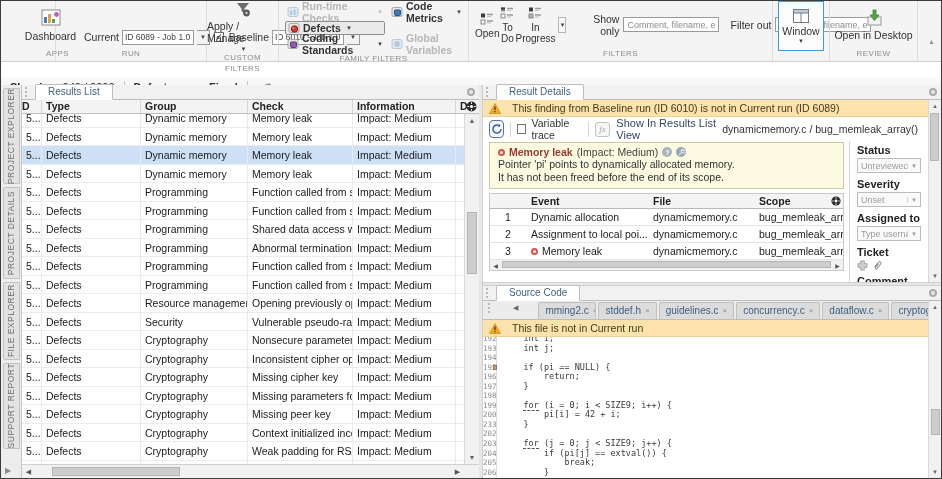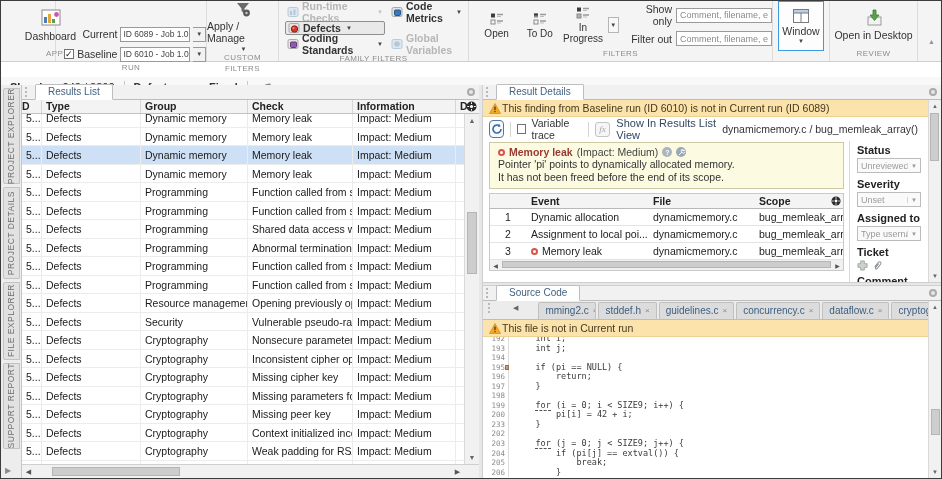--- a/index.html
+++ b/index.html
@@ -16,40 +16,40 @@
   .g-apps { width:55px;padding-left:45px; }
   .g-run { width:151px; }
   .g-custom { width:72px; }
   .g-family { width:190px; }
   .g-filters { width:304px; }
   .g-env { width:57px;gap:44px; }
   .g-review { width:88px; }
   .g-rest { flex:1; border-right:none; position:relative; }
   .collapse-ic { position:absolute; right:6px; bottom:16px; font-size:7px; color:#8a97a8; }
 
-  .runrows { display:flex; flex-direction:column; gap:4px; padding-left:8px; width:100%;margin-top:25px; }
+  .runrows { display:flex; flex-direction:row; gap:4px; padding-left:8px; width:100%;margin-top:25px; }
   .runrow { display:flex; align-items:center; gap:3px; height:16px; }
   .runrow .lab { width:42px; text-align:right; font-size:10.5px; color:#333; }
   .selbox { width:72px; height:15px; border:1px solid #9a9a9a; background:#fff; font-size:8.5px; color:#444; display:flex; align-items:center; padding:0 2px; overflow:hidden; white-space:nowrap; }
   .darr { width:13px; height:15px; border:1px solid #9a9a9a; border-left:none; background:#f2f2f2; display:flex; align-items:center; justify-content:center; font-size:6px; color:#444; }
   .cb { width:10px; height:10px; border:1px solid #707070; background:#fff; display:inline-flex; align-items:center; justify-content:center; font-size:9px; line-height:9px; color:#222; }
   .cbspacer { width:10px; }
 
   .ffgrid { display:flex; gap:4px; padding:4px 4px 2px 6px; width:100%;font-weight:bold; }
   .ffcol { display:flex; flex-direction:column; gap:2px; }
   .ffc1 { width:104px; } .ffc2 { width:78px;gap:18px; }
   .ffbtn { display:flex; align-items:center; gap:3px; font-size:10.5px; color:#333; height:14px; padding:0 2px; }
   .ffbtn.pressed { border:1px solid #8f8f8f; background:#e9e9e9; border-radius:2px; }
   .ffbtn.disabled { color:#b6b6b6; }
   .ffarr { font-size:6px; color:#444; margin-left:2px; }
   .ffarr.dis { color:#c3c3c3; }
 
   .statbtn { width:46px; height:46px; display:flex; flex-direction:column; align-items:center; justify-content:center; gap:1px; font-size:10px; color:#333; text-align:center; line-height:11px; }
   .minidrop { width:12px; height:16px; border:1px solid #b5b5b5; background:#f7f7f7; display:flex; align-items:center; justify-content:center; font-size:6px; color:#444; margin:0 3px; }
-  .finputs { display:flex; flex-direction:column; gap:4px; margin-left:2px; }
+  .finputs { display:flex; flex-direction:row; gap:4px; margin-left:2px; }
   .finrow { display:flex; align-items:center; gap:4px; }
   .finrow .lab { width:48px; text-align:right; font-size:10.5px; color:#333; }
   .finrow input { width:96px; height:15px; border:1px solid #9a9a9a; font-size:9px; color:#555; padding:0 3px; font-family:"Liberation Sans",sans-serif; }
   .finrow input::placeholder { color:#8b8b8b; opacity:1; }
 
   .winbtn { width:46px; height:50px; border:1px solid #3d9ae0; background:#fdfdfd; display:flex; flex-direction:column; align-items:center; justify-content:center; gap:1px; font-size:10.5px; color:#333; margin:0 auto; }
   .winbtn .ffarr { margin:0; }
 
   
   .filterbar { position:absolute; left:0; top:76px; width:100%; height:21px; background:#f8f8f8; border-bottom:1px solid #c9c9c9; display:flex; align-items:center; padding-left:9px; gap:9px; font-size:11px; color:#222; }
@@ -92,21 +92,21 @@
   .hs-thumb { position:absolute; top:2px; height:9px; background:#cdcdcd; border:1px solid #b5b5b5; }
 
   .v-split { position:absolute; left:478px; top:0; bottom:0; width:4px; background:#e7e7e7; border-right:1px solid #cfcfcf; }
   .right-col { position:absolute; left:482px; top:0; right:0; bottom:0; }
 
   
   .details-panel { position:absolute; left:0; top:0; right:0; height:197px; display:flex; flex-direction:column; background:#fff; }
   .dbody { flex:1; position:relative; }
   .drail { position:absolute; right:0; top:0; bottom:0; width:13px; background:#f1f1f1; border-left:1px solid #d9d9d9; }
   .dmain { position:absolute; left:0; top:0; right:13px; bottom:0; display:flex; flex-direction:column; }
-  .banner { height:17px; background:#fbe3ab; border-bottom:1px solid #ecd292; display:flex; align-items:center; gap:1px; padding-left:6px; font-size:10.5px; color:#44381d; flex:none; }
+  .banner { height:17px; background:#fbe3ab; border-bottom:1px solid #ecd292; display:flex; align-items:center; gap:11px; padding-left:6px; font-size:10.5px; color:#44381d; flex:none; }
   .dtoolbar { height:24px; display:flex; align-items:center; gap:6px; padding:0 6px; flex:none; }
   .tb-sep { width:1px; height:15px; background:#d5d5d5; }
   .refresh-btn { width:19px; height:18px; border:1px solid #57749c; border-radius:4px; background:#f7f9fc; display:flex; align-items:center; justify-content:center; }
   .fx-btn { width:19px; height:15px; border:1px solid #c3c3c3; border-radius:3px; background:#f6f6f6; color:#a8a8a8; font-size:9px; font-style:italic; font-family:"Liberation Serif",serif; display:flex; align-items:center; justify-content:center; }
   .show-link { font-size:11px; color:#33475e; }
   .ctx { margin-left:auto; font-size:10.5px; color:#333; padding-right:4px; white-space:nowrap; }
   .dcontent { flex:1; display:flex; overflow:hidden; }
   .dleft { width:366px; display:flex; flex-direction:column; }
   .finding-box { margin:1px 5px 4px 6px; border:1px solid #cdc9a5; background:#fcfbe2; padding:3px 8px 4px; flex:none; }
   .f-title { display:flex; align-items:center; gap:4px; font-size:10.5px; }
@@ -140,21 +140,21 @@
   .sbody { flex:1; position:relative; }
   .smain { position:absolute; left:0; top:0; right:13px; bottom:0; display:flex; flex-direction:column; }
   .filetabs { height:19px; background:#ececec; border-bottom:1px solid #bdbdbd; display:flex; align-items:center; gap:18px; padding-left:2px; overflow:hidden; flex:none; position:relative; }
   .ft-nav { font-size:7px; color:#666; padding:0 2px 4px; }
   .filetab { display:flex; align-items:center; gap:4px; background:#dcdcdc; border:1px solid #c0c0c0; border-bottom:none; border-radius:2px 2px 0 0; padding:2px 6px 3px; font-size:10px; color:#3c5e80; white-space:nowrap; }
   .filetab .x { color:#8a8a8a; font-size:8px; }
   .filetab.clipped { max-width:58px; overflow:hidden; }
   .codearea { flex:1; overflow:hidden; display:flex; flex-direction:column; padding-top:0; }
   .codelines { margin-top:-3px; }
   .cline { display:flex; height:9.55px; }
-  .lnum { width:26px; flex:none; text-align:right; padding-right:3px; font-family:"DejaVu Sans Mono",monospace; font-size:7.5px; color:#8c8c8c; border-right:1px solid #dcdcdc; line-height:9.55px; position:relative; }
+  .lnum { width:14px; flex:none; text-align:right; padding-right:3px; font-family:"DejaVu Sans Mono",monospace; font-size:7.5px; color:#8c8c8c; border-right:1px solid #dcdcdc; line-height:9.55px; position:relative; }
   .lmark { position:absolute; right:-1px; top:2px; width:4px; height:5px; background:#cf9a6a; border:1px solid #9a7148; }
   .ctext { font-family:"DejaVu Sans Mono",monospace; font-size:8.5px; color:#3a3a3a; white-space:pre; line-height:9.55px; padding-left:6px; }
   .kw-loop { border-bottom:1px dashed #555; }
   .srail-thumb { position:absolute; left:2px; width:9px; background:#cdcdcd; border:1px solid #b5b5b5; }
 
   .icon { display:inline-flex; align-items:center; justify-content:center; }
 </style>
 </head>
 <body>
 

